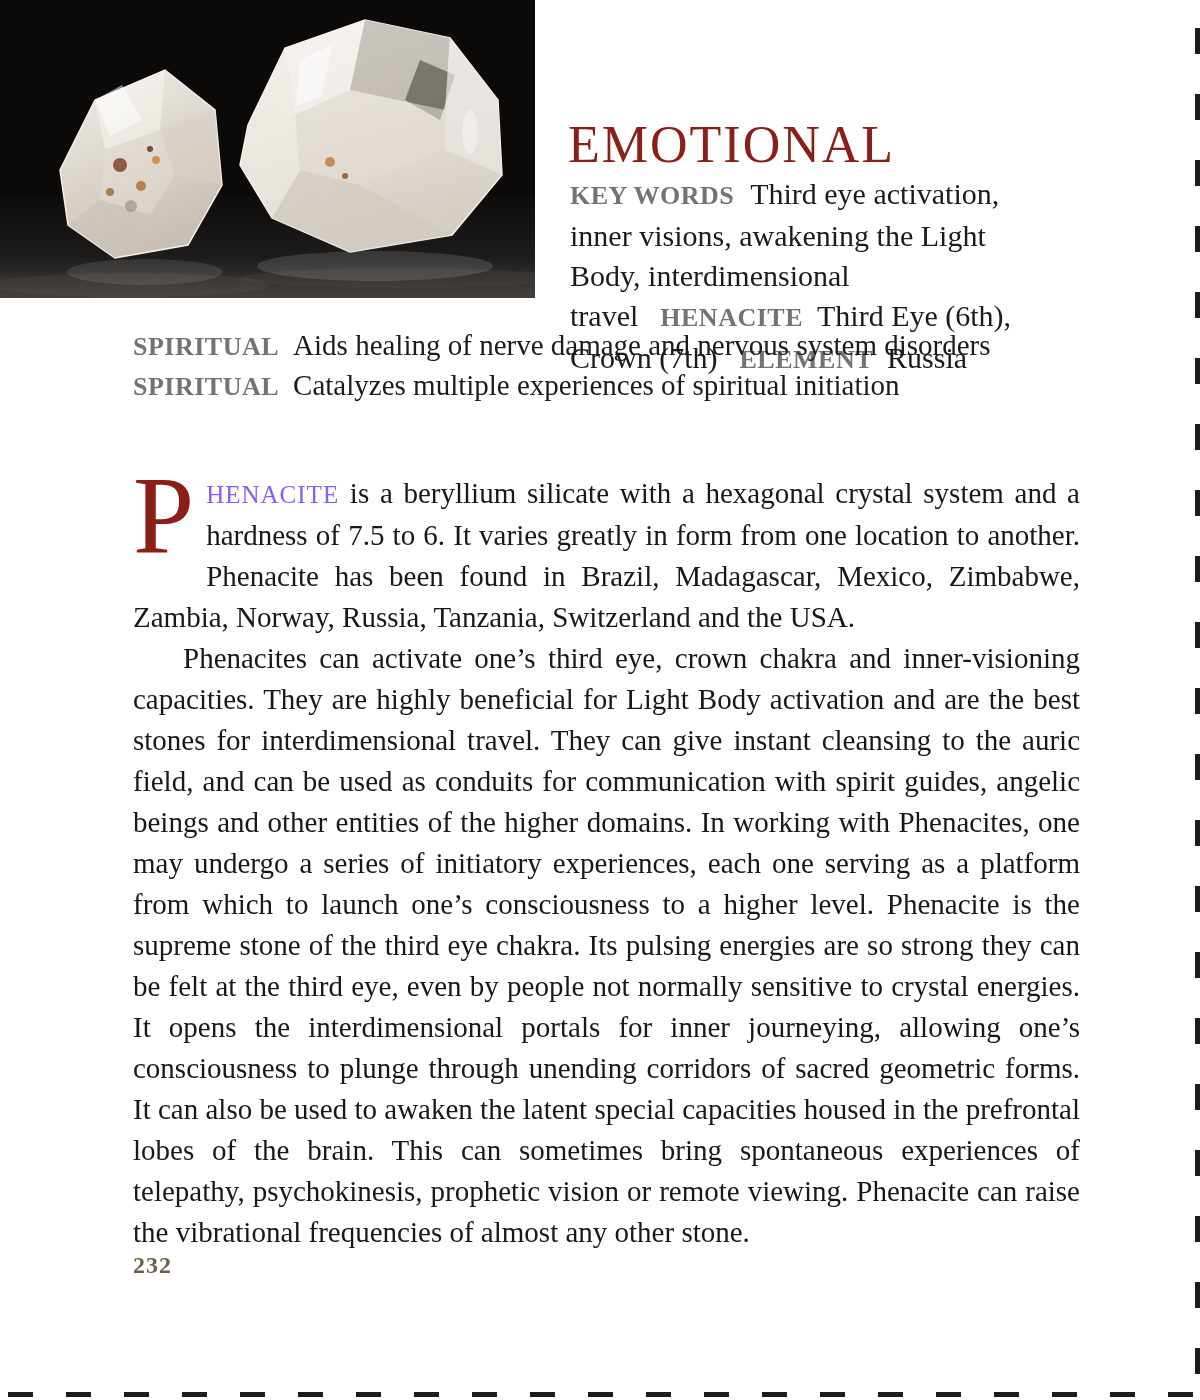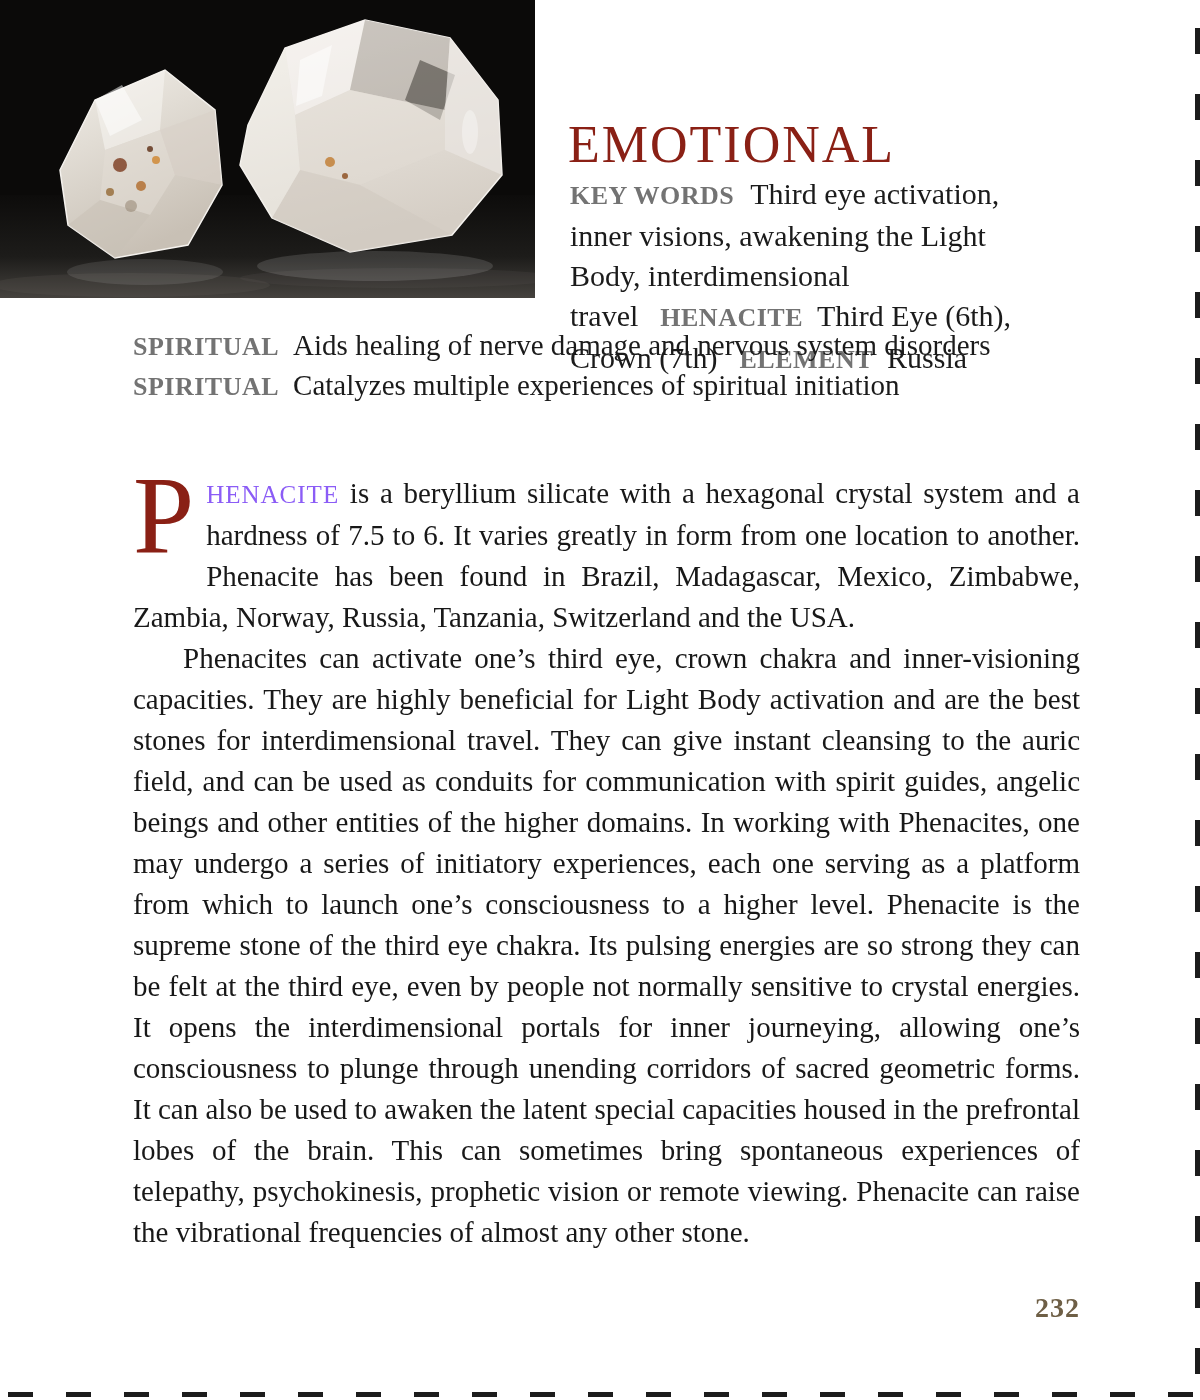--- a/index.html
+++ b/index.html
@@ -83,24 +83,24 @@
   .lead-smallcaps {
     color: #8b5cf6;
     font-size: 25px;
     letter-spacing: 1px;
   }
   .para-indent { text-indent: 50px; }
 
   
   .page-number {
     position: absolute;
-    left: 133px; top: 1292px;
+    left: 133px; top: 1252px;
     width: 947px;
-    text-align: right;
-    font-size: 28px;
+    text-align: left;
+    font-size: 24px;
     font-weight: bold;
     letter-spacing: 1px;
     color: #6e5f46;
   }
 
   
   .rmark {
     position: absolute;
     right: 0;
     width: 5px; height: 26px;

